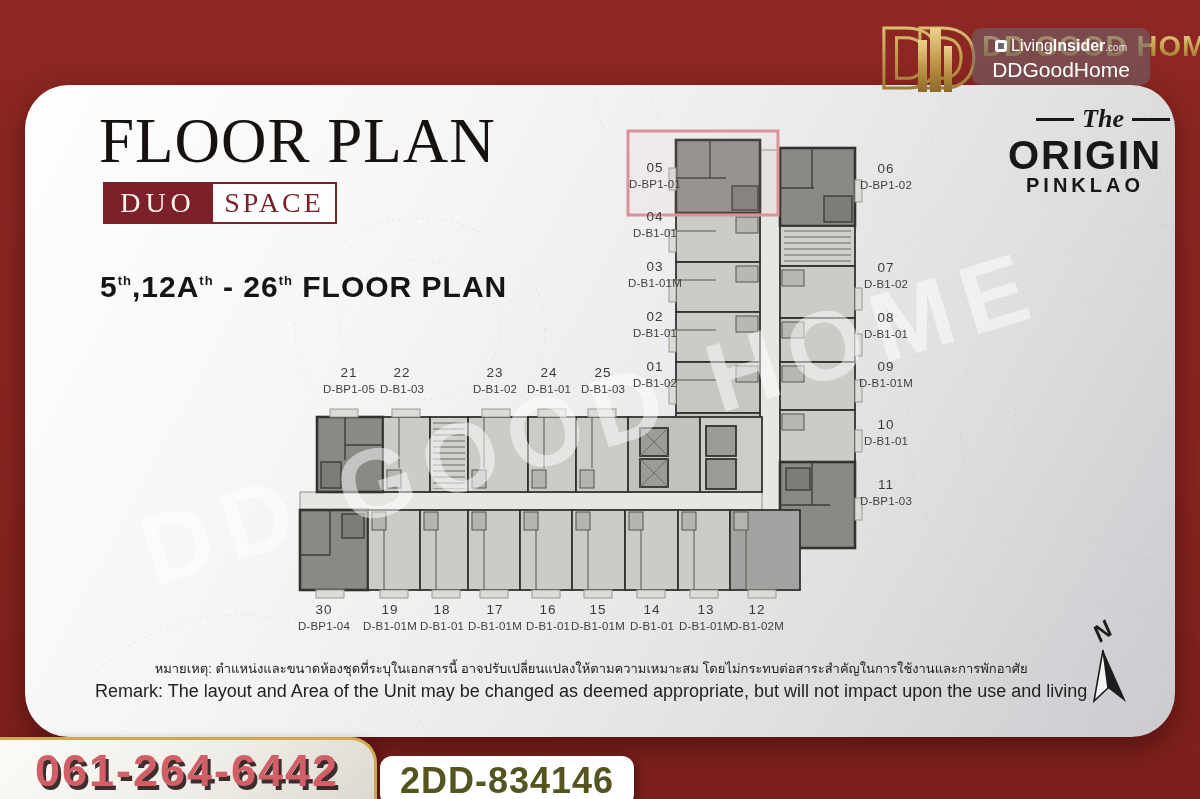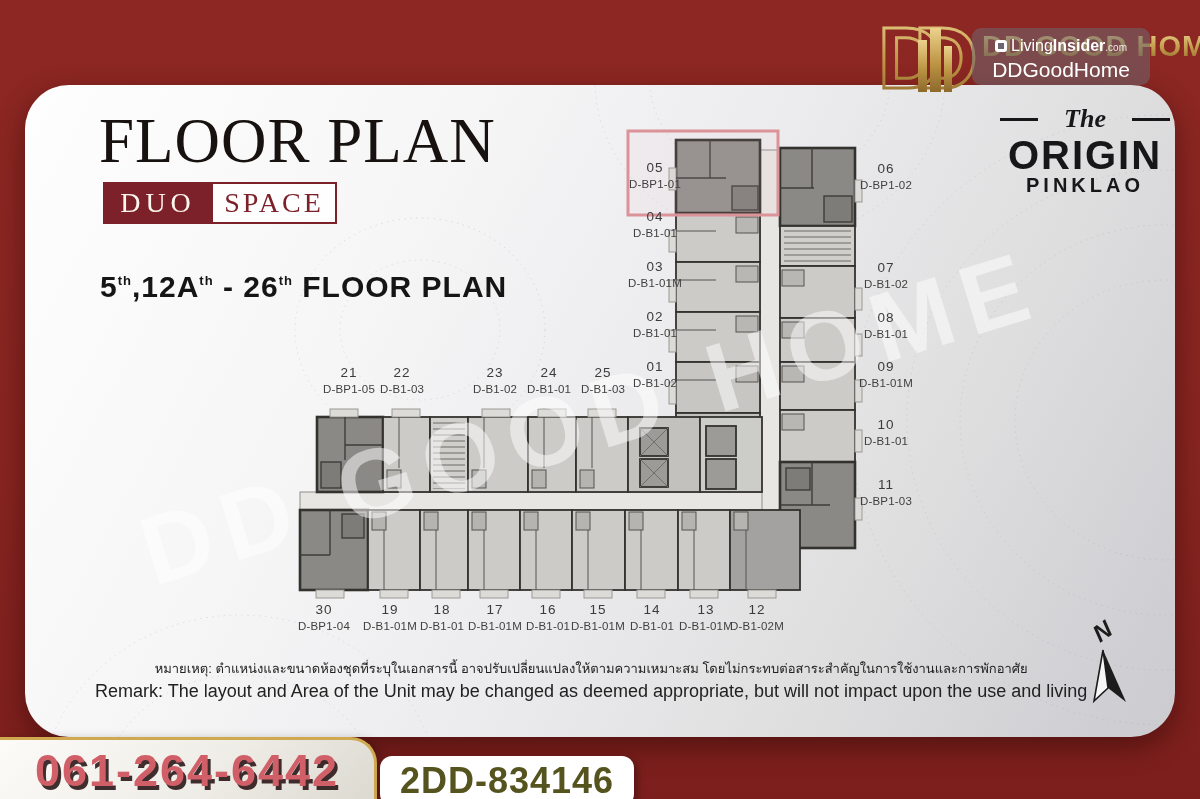--- a/index.html
+++ b/index.html
@@ -21,21 +21,21 @@
         background:rgba(112,103,112,.55);z-index:3;color:#fff;}
   #li-line1{position:absolute;left:0;top:9px;width:100%;text-align:center;font-size:16px;font-weight:300;white-space:nowrap;}
   #li-line1 b{font-weight:bold;}
   #li-line1 .dotcom{font-size:10px;opacity:.85;}
   .cube{display:inline-block;width:12px;height:12px;background:#fff;border-radius:3px;margin-right:4px;position:relative;top:1px;}
   .cube:after{content:"";position:absolute;left:3px;top:3px;width:6px;height:6px;background:#6f6770;}
   #li-line2{position:absolute;left:0;top:30px;width:100%;text-align:center;font-size:21px;font-weight:400;}
 
   
   #origin{position:absolute;left:1000px;top:104px;width:170px;text-align:center;z-index:2;color:#17171a;}
-  #origin .the-row{display:flex;align-items:center;justify-content:space-between;gap:8px;}
+  #origin .the-row{display:flex;align-items:center;justify-content:flex-end;gap:8px;}
   #origin .dash{width:38px;height:3px;background:#17171a;}
   #origin .the{font-family:"Liberation Serif",serif;font-style:italic;font-size:26px;font-weight:bold;}
   #origin .name{font-size:40px;font-weight:bold;letter-spacing:2px;line-height:42px;}
   #origin .loc{font-size:20px;font-weight:bold;letter-spacing:4px;line-height:18px;}
 
   
   #main-title{position:absolute;left:99px;top:106px;font-family:"Liberation Serif",serif;
         font-size:63px;font-weight:400;letter-spacing:1px;color:#17120f;line-height:70px;white-space:nowrap;}
   #duo-badge{position:absolute;left:103px;top:182px;display:flex;height:42px;font-family:"Liberation Serif",serif;}
   #duo-left{background:#7c2129;color:#fdf6ee;width:106px;display:flex;align-items:center;justify-content:center;

